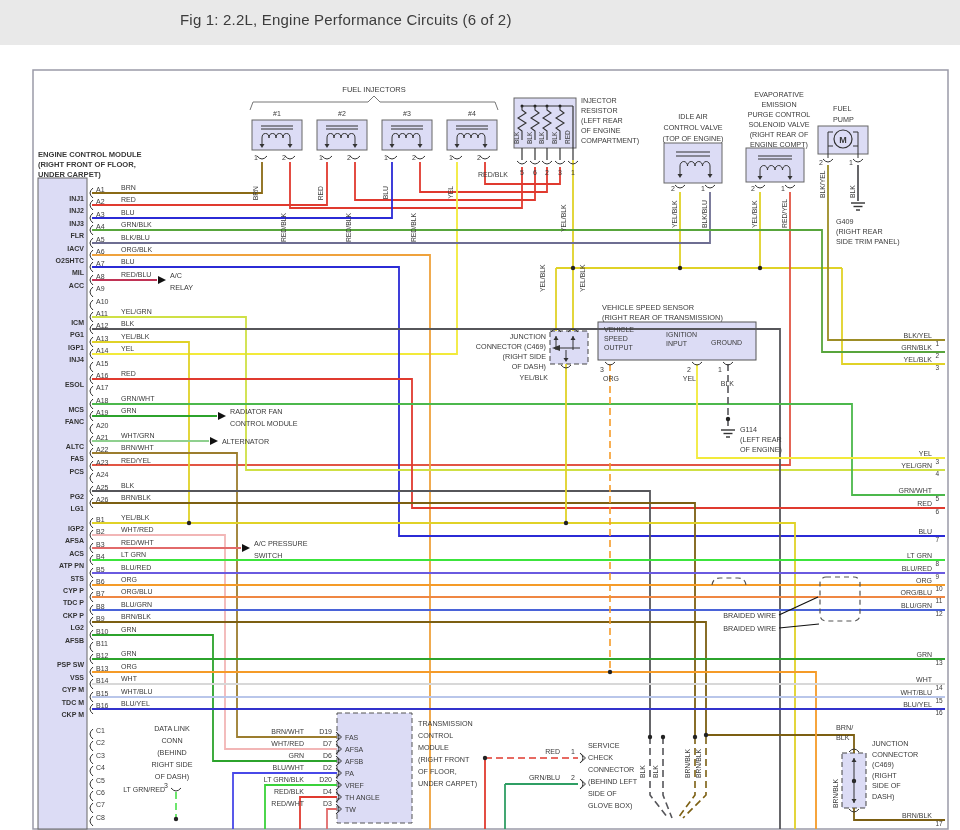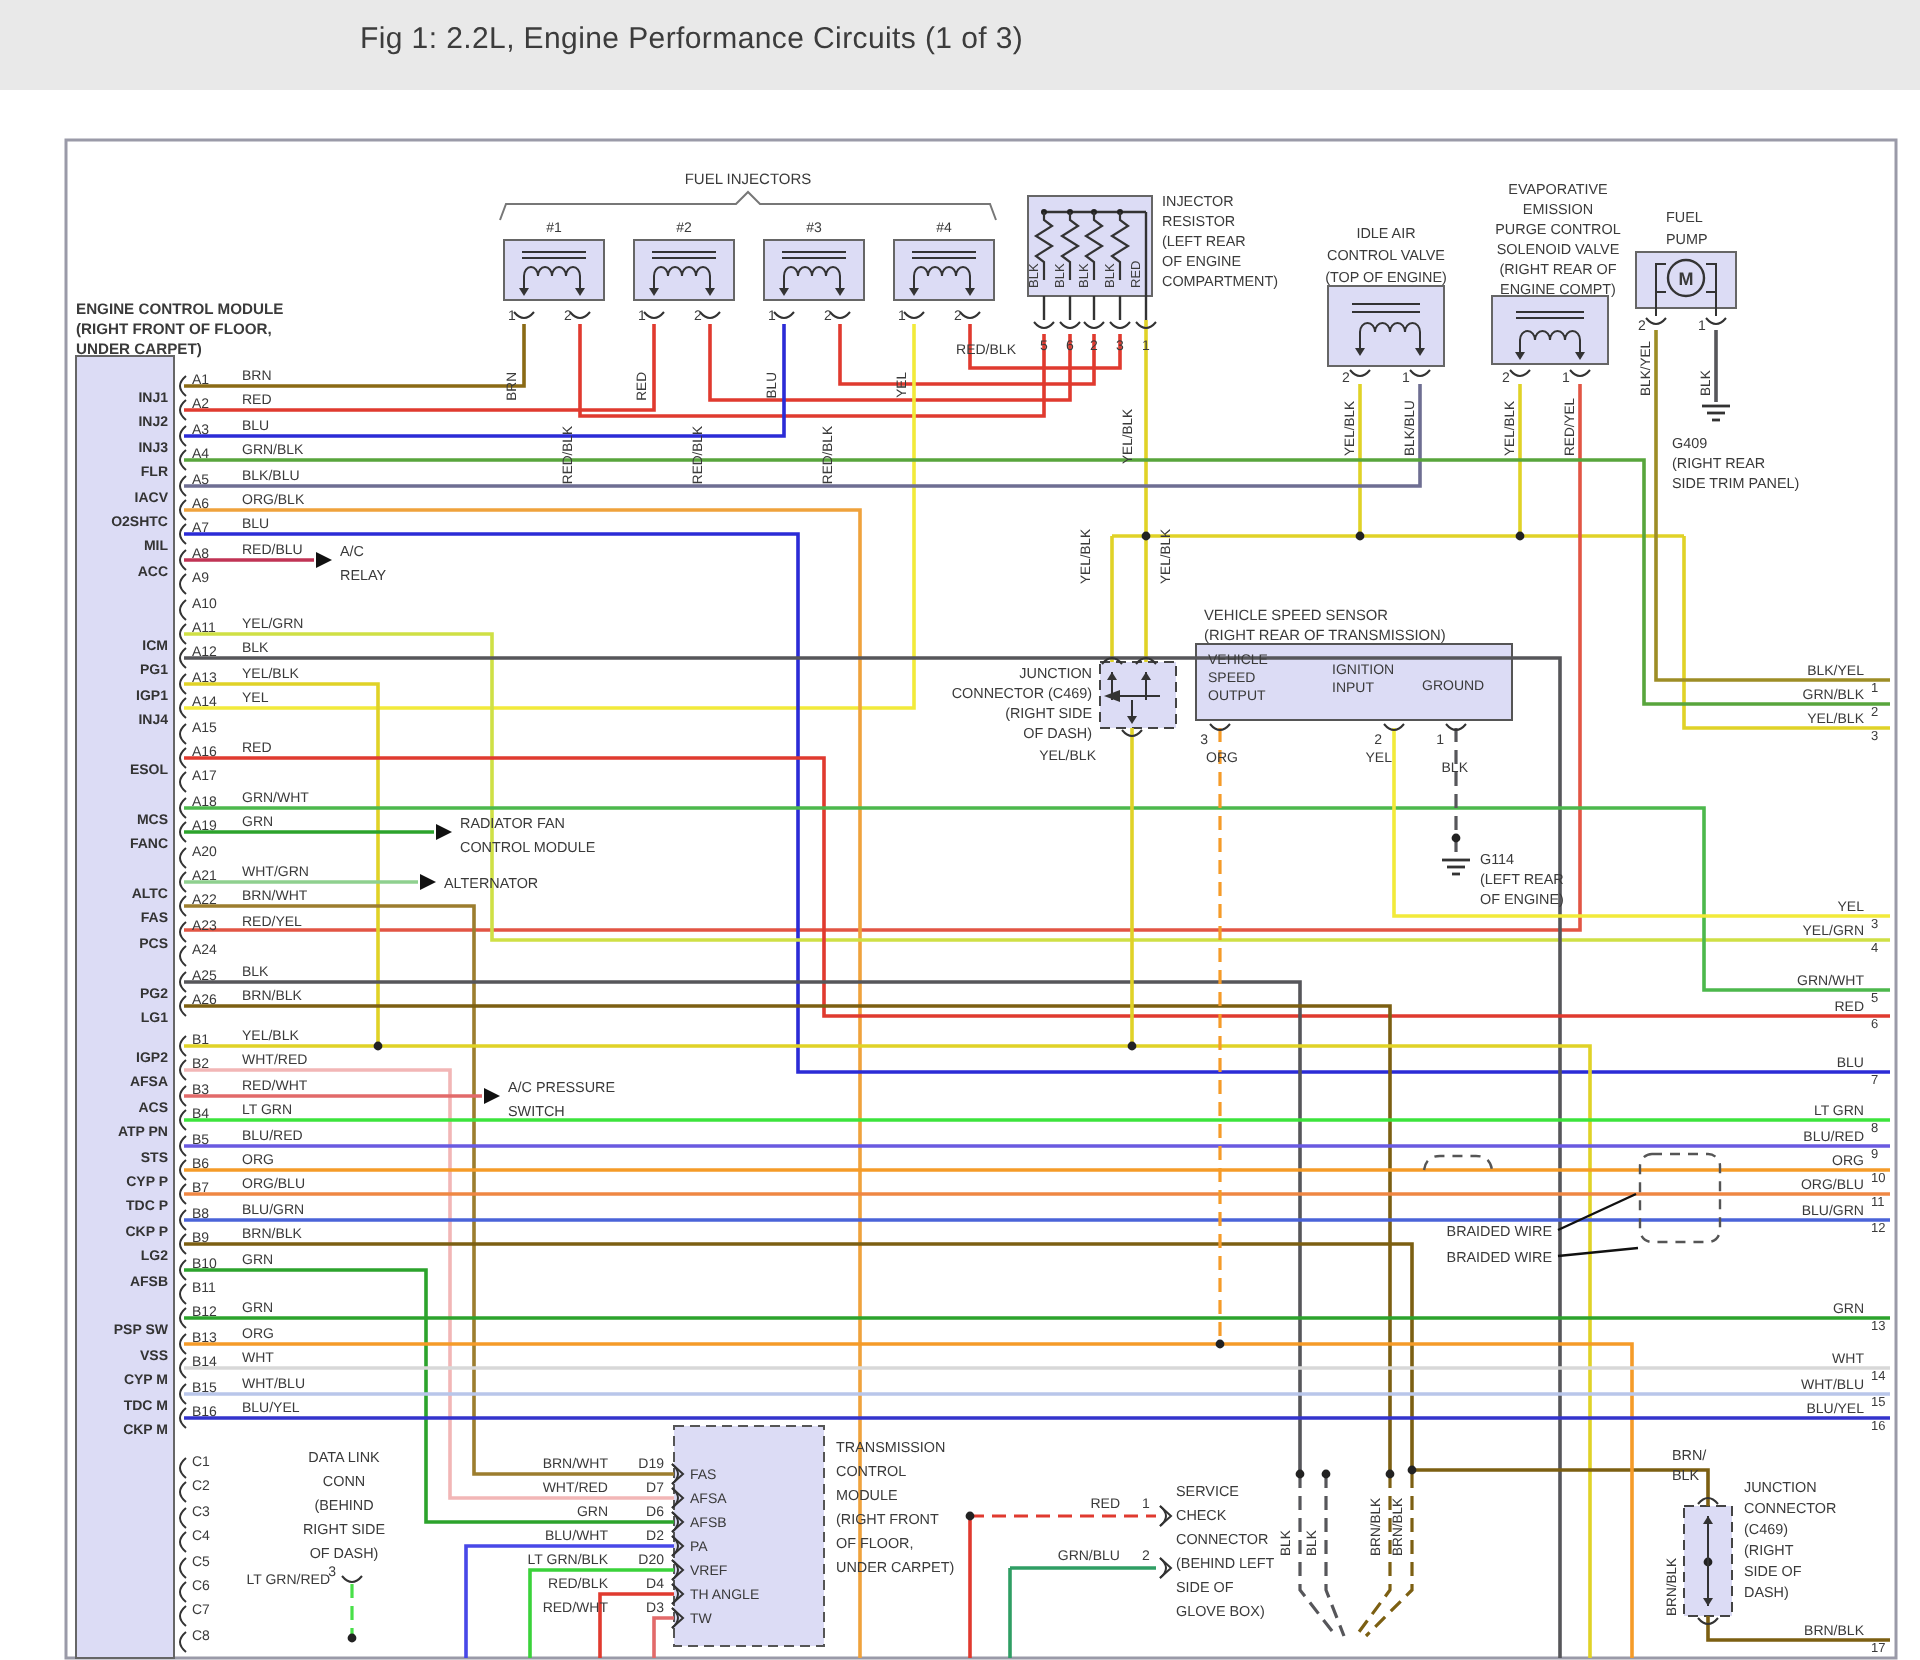--- a/index.html
+++ b/index.html
@@ -8,21 +8,21 @@
   #header{position:absolute;left:0;top:0;width:960px;height:45px;background:#e9e9e9;}
   #title{position:absolute;left:180px;top:11px;font-size:15px;color:#3c3c3c;letter-spacing:.2px;}
   svg{position:absolute;left:0;top:0;}
   svg text{font-family:"Liberation Sans",sans-serif;}
 </style>
 </head>
 <body>
 
 <div id="stage">
   <div id="header">
-    <span id="title">Fig 1: 2.2L, Engine Performance Circuits (1 of 3)</span>
+    <span id="title">Fig 1: 2.2L, Engine Performance Circuits (6 of 2)</span>
   </div>
   <svg id="wire-svg" width="960" height="830" viewBox="0 0 960 830">
       <rect x="33" y="70" width="915" height="759" fill="none" stroke="#9a9aa8" stroke-width="1.5"></rect>
       <rect x="38" y="178" width="49" height="651" fill="#dcdcf5" stroke="#666" stroke-width="1"></rect>
       <rect x="252" y="120" width="50" height="30" fill="#dcdcf5" stroke="#666" stroke-width="1"></rect>
       <rect x="317" y="120" width="50" height="30" fill="#dcdcf5" stroke="#666" stroke-width="1"></rect>
       <rect x="382" y="120" width="50" height="30" fill="#dcdcf5" stroke="#666" stroke-width="1"></rect>
       <rect x="447" y="120" width="50" height="30" fill="#dcdcf5" stroke="#666" stroke-width="1"></rect>
       <rect x="514" y="98" width="62" height="50" fill="#dcdcf5" stroke="#666" stroke-width="1"></rect>
       <rect x="664" y="143" width="58" height="40" fill="#dcdcf5" stroke="#666" stroke-width="1"></rect>

